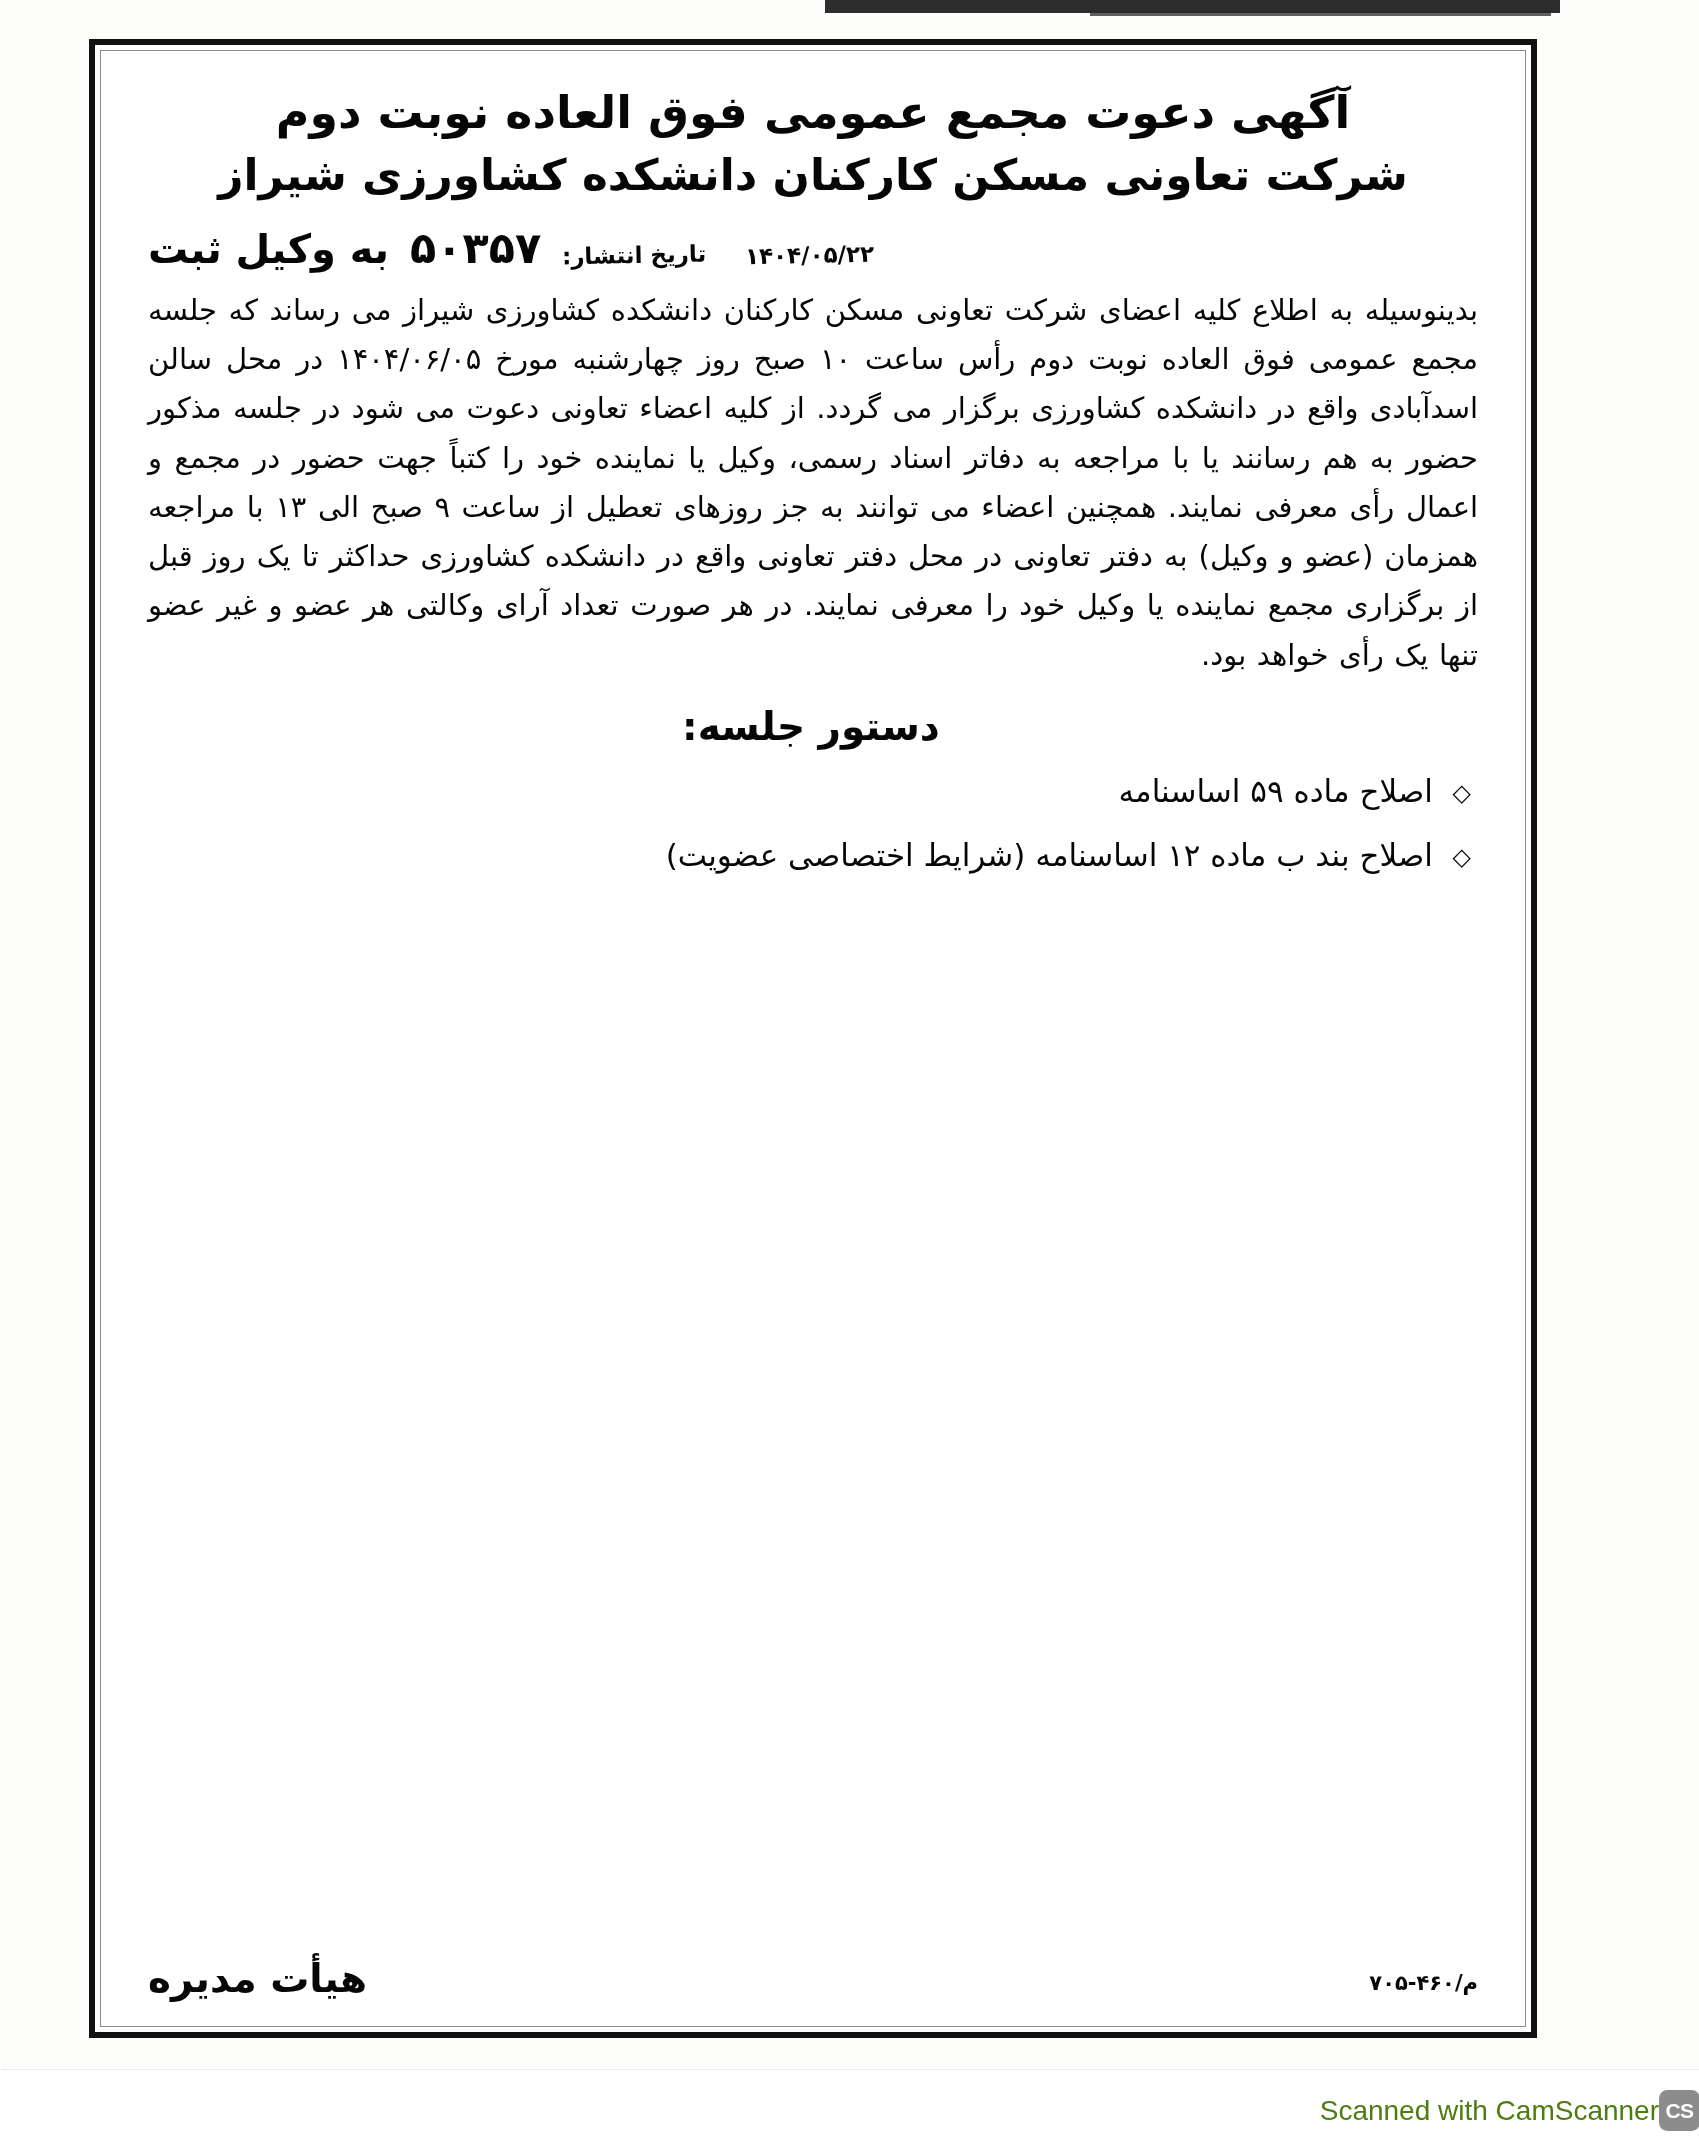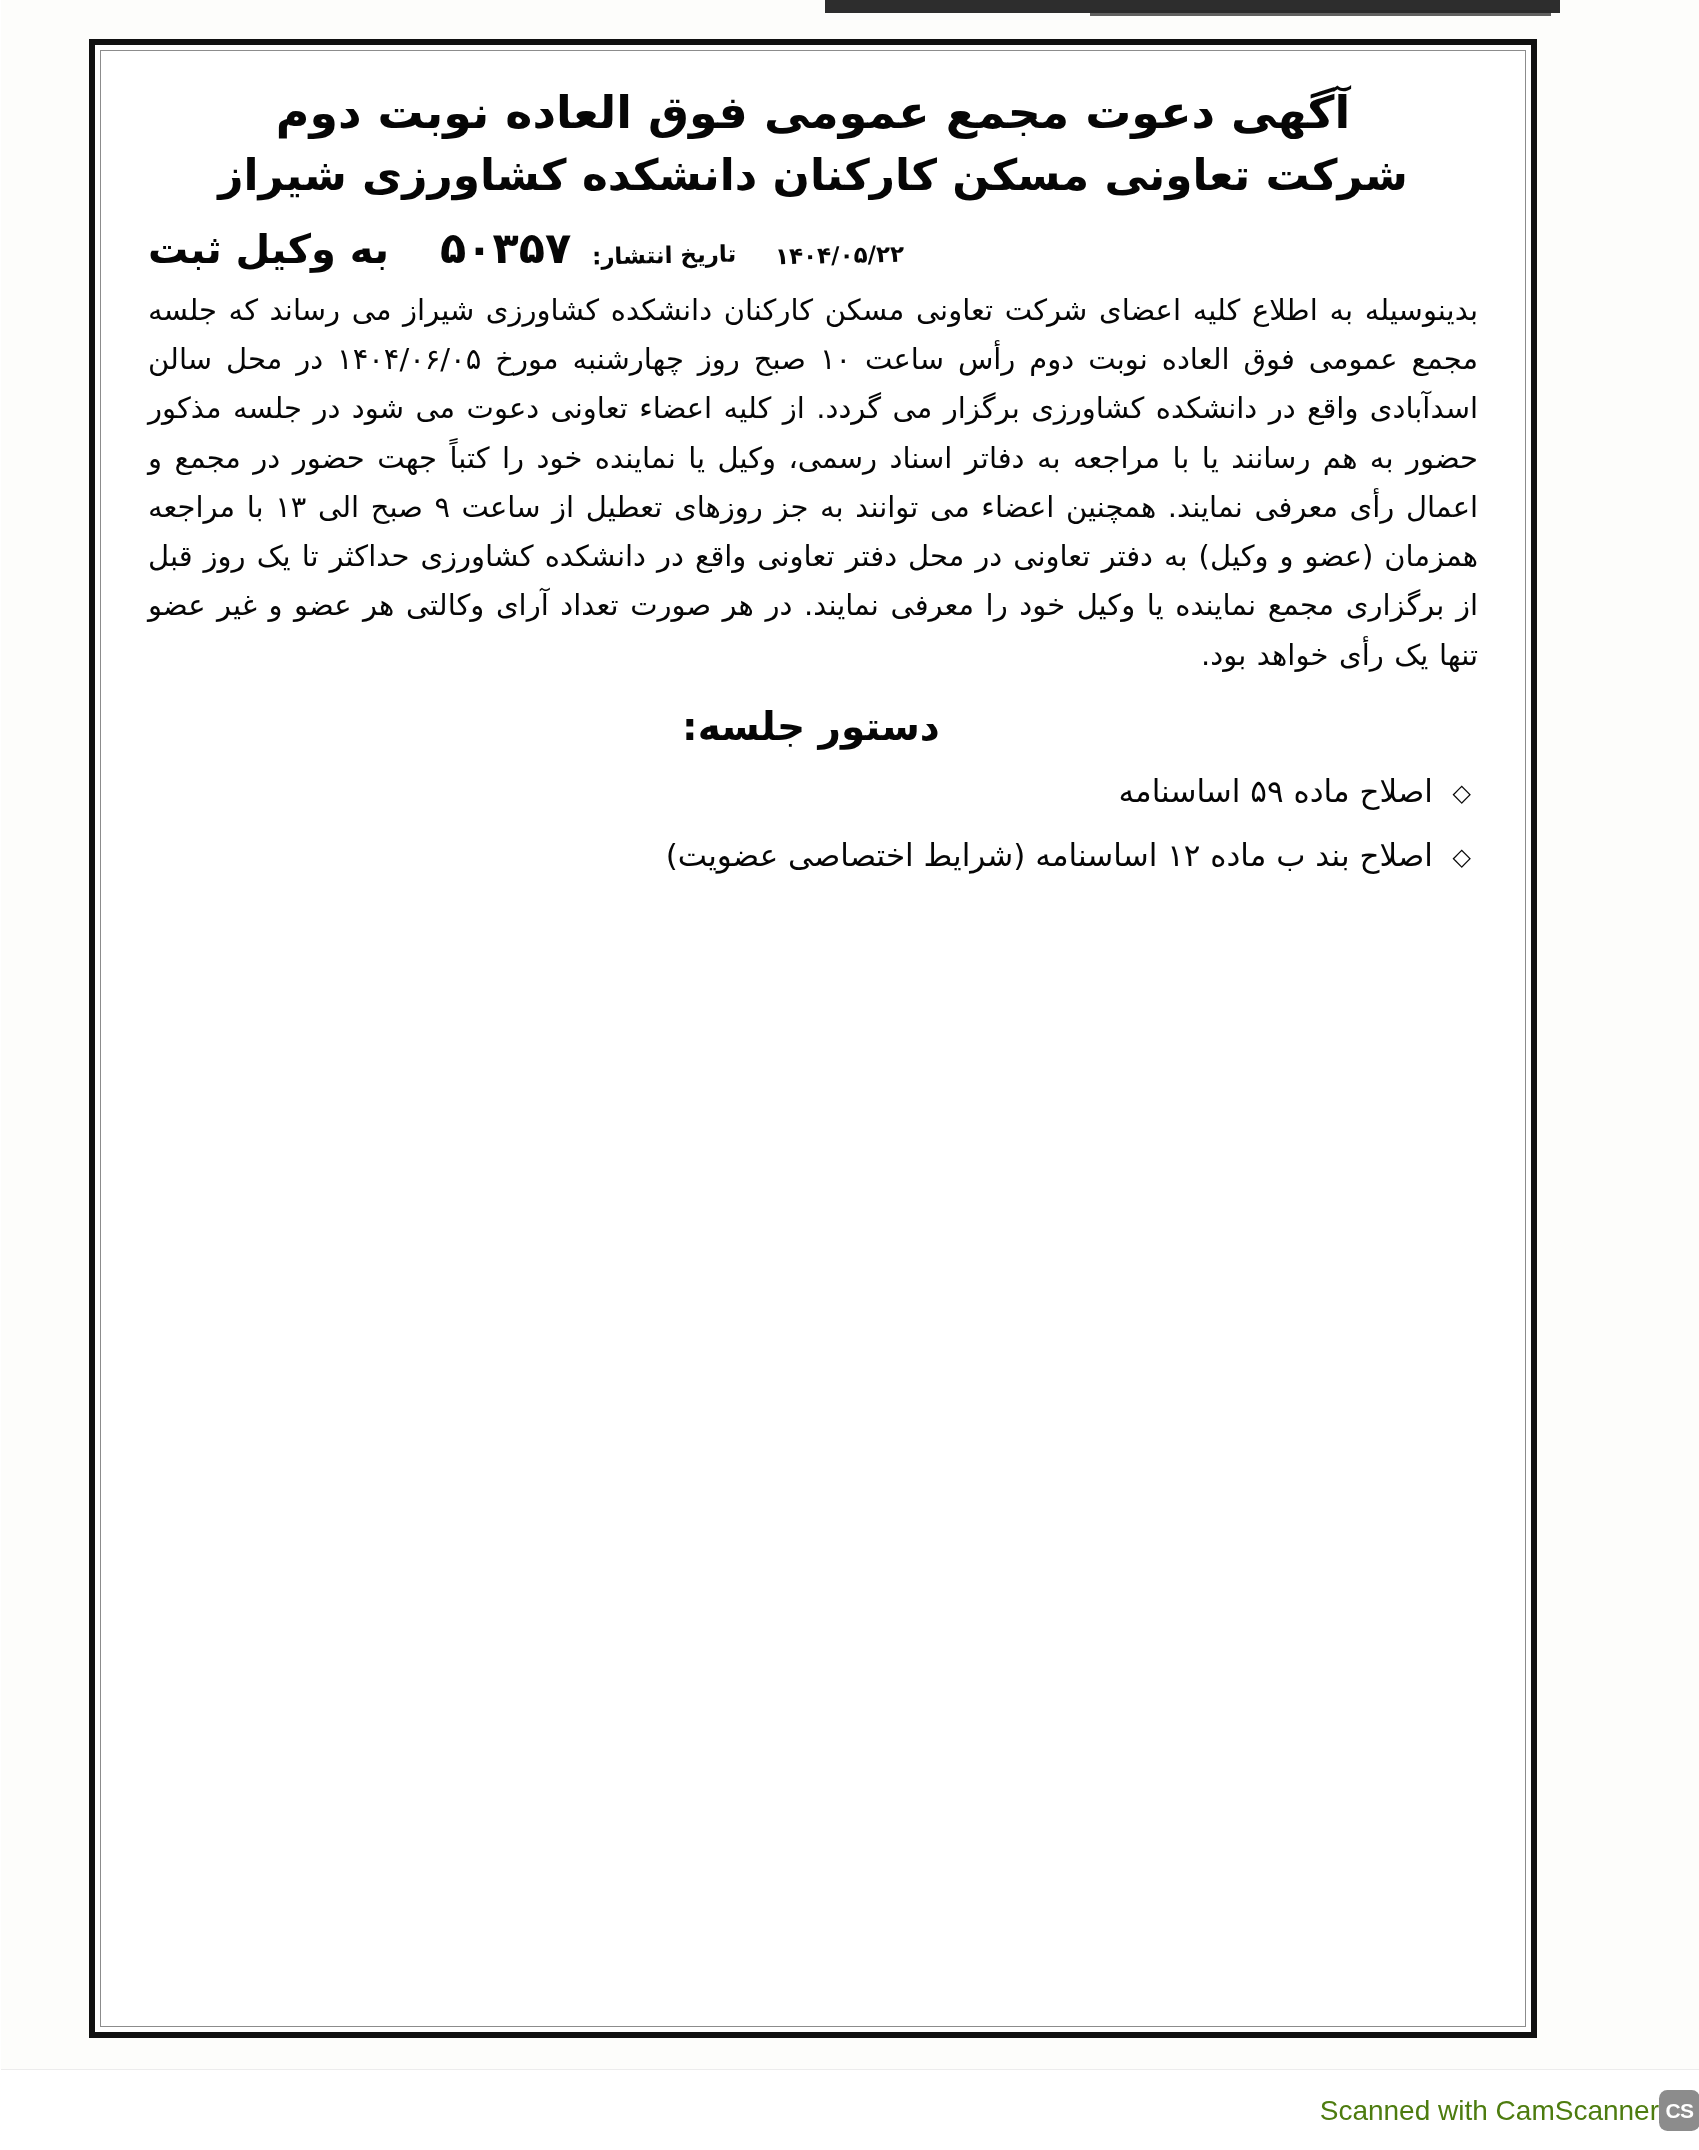--- a/index.html
+++ b/index.html
@@ -100,21 +100,20 @@
     padding-right: 12.6px;
   }
   .reg-label {
     font-size: 40px;
     font-weight: bold;
   }
   .reg-number {
     font-size: 43px;
     font-weight: bold;
     letter-spacing: 1.4px;
-    margin-left: 30px;
   }
   .pub-date {
     font-size: 23px;
     font-weight: bold;
     margin-right: 18px;
     transform: rotate(-1.2deg);
     white-space: nowrap;
   }
 
   
@@ -244,20 +243,24 @@
       <div class="agenda-item">
         <span class="agenda-bullet">◇</span>
         <span>اصلاح ماده ۵۹ اساسنامه</span>
       </div>
 
       <div class="agenda-item">
         <span class="agenda-bullet">◇</span>
         <span>اصلاح بند ب ماده ۱۲ اساسنامه (شرایط اختصاصی عضویت)</span>
       </div>
 
+      <div class="footer-row">
+        <div class="signature">هیأت مدیره</div>
+        <div class="doc-code">م/۴۶۰-۷۰۵</div>
+      </div>
 
     </div>
   </div>
 </div>
 
 <div id="camscanner-bar">
   <div class="cs-logo">CS</div>
   <div class="cs-text">Scanned with CamScanner</div>
 </div>
 

